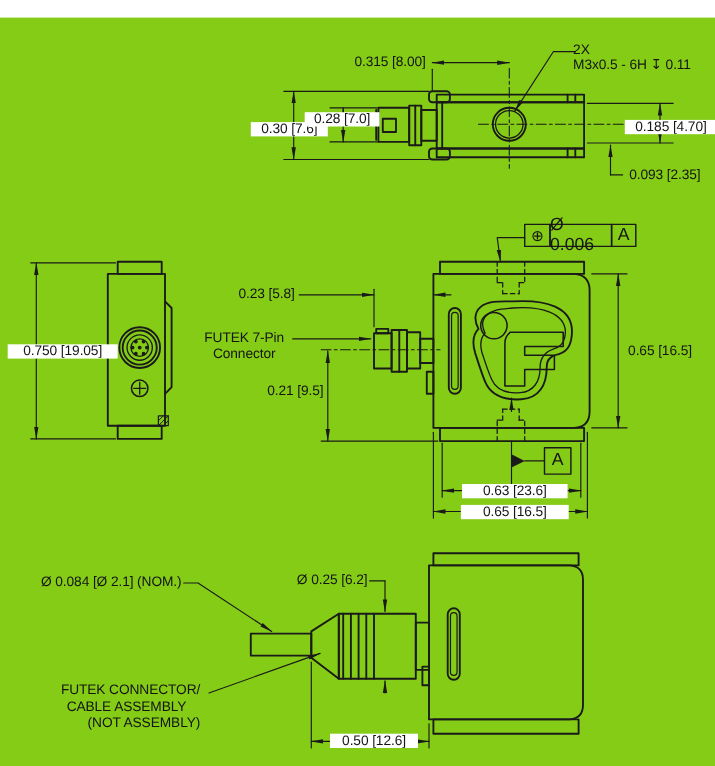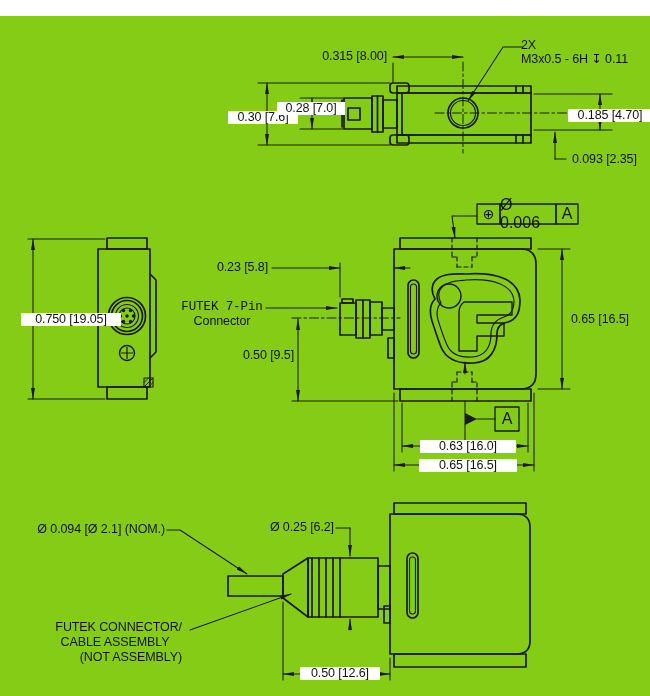--- a/index.html
+++ b/index.html
@@ -222,34 +222,34 @@
 </svg>
 
   <div class="lbl rt" style="left:311px;top:34px;width:76px;">0.315 [8.00]</div>
   <div class="lbl" style="left:521px;top:23px;">2X</div>
   <div class="lbl" style="left:521px;top:37px;">M3x0.5 - 6H ↧ 0.11</div>
   <div class="lbl bg ctr" style="left:228px;top:95px;width:64px;">0.30 [7.6]</div>
   <div class="lbl bg ctr" style="left:277px;top:86px;width:62px;">0.28 [7.0]</div>
   <div class="lbl bg ctr" style="left:568px;top:93px;width:78px;">0.185 [4.70]</div>
   <div class="lbl" style="left:572px;top:137px;">0.093 [2.35]</div>
 
-  <div class="lbl bg ctr" style="left:21px;top:297px;width:94px;">0.750 [19.05]</div>
+  <div class="lbl bg ctr" style="left:7px;top:297px;width:94px;">0.750 [19.05]</div>
 
   <div class="lbl rt" style="left:204px;top:245px;width:64px;">0.23 [5.8]</div>
-  <div class="lbl ctr" style="left:180px;top:285px;width:84px;font-family:Liberation Mono, monospace;">FUTEK 7-Pin</div>
+  <div class="lbl ctr" style="left:180px;top:285px;width:84px;">FUTEK 7-Pin</div>
   <div class="lbl ctr" style="left:180px;top:299px;width:84px;">Connector</div>
-  <div class="lbl rt" style="left:232px;top:333px;width:62px;">0.50 [9.5]</div>
+  <div class="lbl rt" style="left:232px;top:333px;width:62px;">0.21 [9.5]</div>
   <div class="lbl" style="left:571px;top:297px;">0.65 [16.5]</div>
   <div class="fcf-cell" style="left:477px;top:188px;width:23px;height:20px;font-size:14px;">⊕</div>
   <div class="fcf-cell" style="left:500px;top:188px;width:56px;height:20px;">Ø 0.006</div>
   <div class="fcf-cell" style="left:556px;top:188px;width:22px;height:20px;">A</div>
   <div class="fcf-cell" style="left:495px;top:391px;width:24px;height:24px;">A</div>
-  <div class="lbl bg ctr" style="left:420px;top:424px;width:90px;">0.63 [16.0]</div>
+  <div class="lbl bg ctr" style="left:420px;top:424px;width:90px;">0.63 [23.6]</div>
   <div class="lbl bg ctr" style="left:419px;top:443px;width:92px;">0.65 [16.5]</div>
 
-  <div class="lbl rt" style="left:25px;top:507px;width:140px;">Ø 0.094 [Ø 2.1] (NOM.)</div>
+  <div class="lbl rt" style="left:25px;top:507px;width:140px;">Ø 0.084 [Ø 2.1] (NOM.)</div>
   <div class="lbl rt" style="left:258px;top:505px;width:76px;">Ø 0.25 [6.2]</div>
   <div class="lbl rt" style="left:48px;top:605px;width:134px;">FUTEK CONNECTOR/</div>
   <div class="lbl rt" style="left:48px;top:620px;width:134px;text-align:center;">CABLE ASSEMBLY</div>
   <div class="lbl rt" style="left:48px;top:635px;width:134px;">(NOT ASSEMBLY)</div>
   <div class="lbl bg ctr" style="left:300px;top:651px;width:74px;">0.50 [12.6]</div>
 
 </div>
 
 </body></html>

